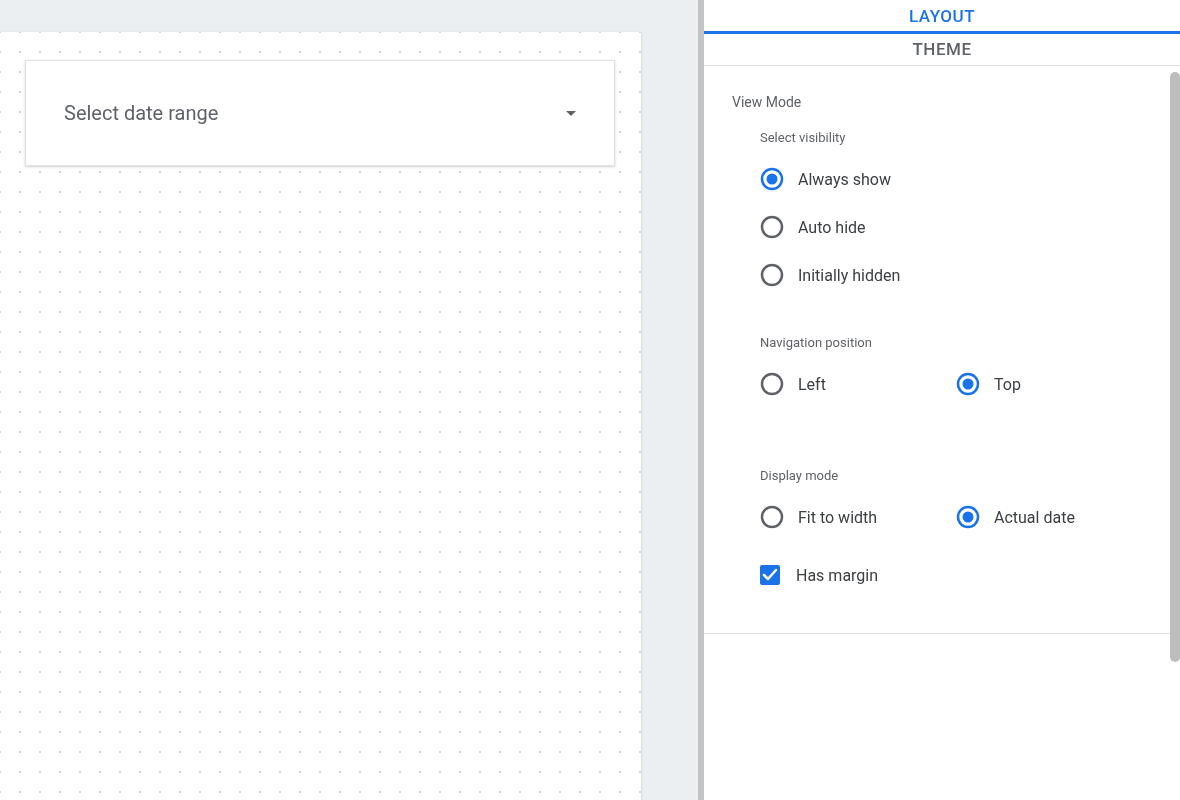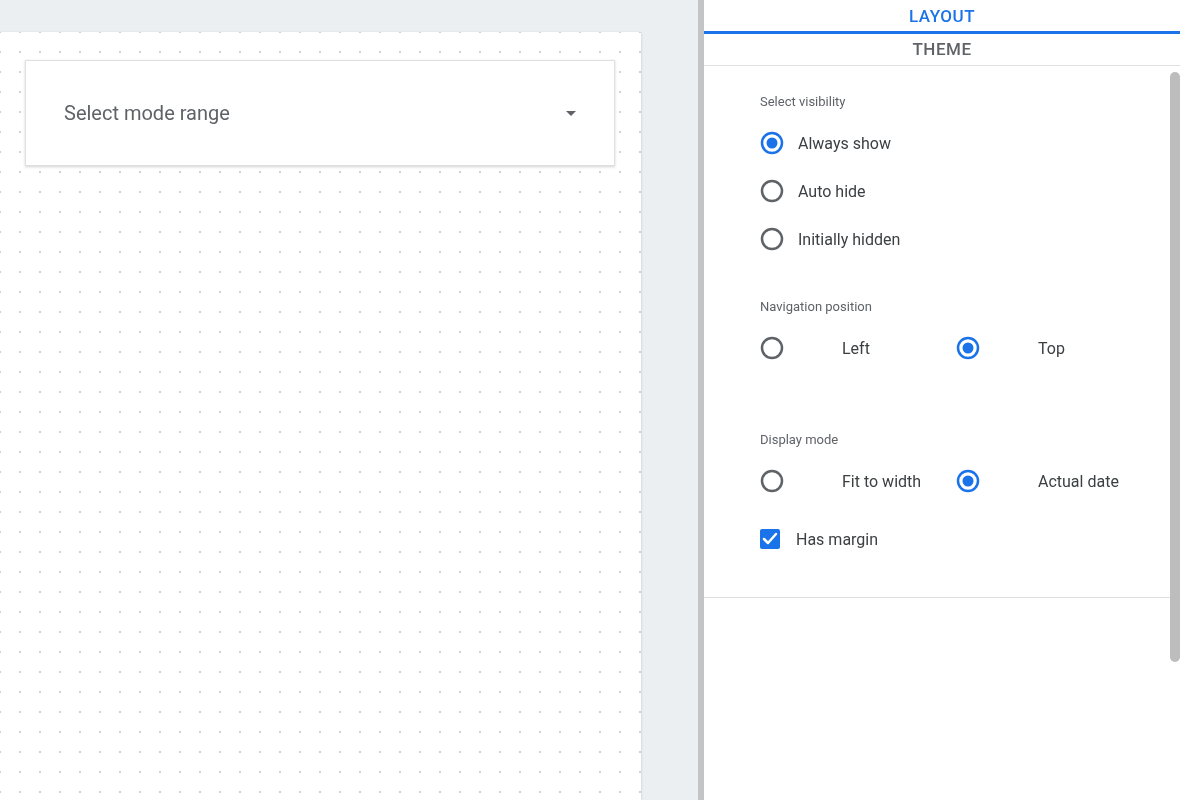--- a/index.html
+++ b/index.html
@@ -129,21 +129,20 @@
       align-items: center;
       margin-bottom: 24px;
       cursor: pointer;
     }
     .radio-grid {
       display: flex;
       flex-wrap: wrap;
     }
     .radio-grid .radio-row {
       width: 50%;
-      gap: 44px;
     }
     .radio-icon {
       width: 24px;
       height: 24px;
       margin-right: 14px;
       flex-shrink: 0;
     }
     .radio-label {
       font-size: 16px;
       color: #3c4043;
@@ -183,37 +182,38 @@
       background: #bdbdbd;
       border-radius: 5px;
     }
   </style>
 </head>
 <body>
 
 <div class="canvas-area">
   <div class="canvas-page">
     <div class="date-range-widget">
-      <span class="date-range-text">Select mode range</span>
+      <span class="date-range-text">Select date range</span>
       <span class="date-range-caret">
         <svg width="10" height="6" viewBox="0 0 10 6">
             <path d="M0 0 L5 5 L10 0 Z" fill="#5f6368"></path>
           </svg>
       </span>
     </div>
   </div>
 </div>
 
 <div class="panel">
   <div class="tabs">
     <div class="tab active">LAYOUT</div>
     <div class="tab">THEME</div>
   </div>
   <div class="panel-body">
 
+    <div class="section-title">View Mode</div>
 
     <div class="subsection">
       <div class="subsection-title">Select visibility</div>
 
       <div class="radio-row">
         <span class="radio-icon">
           <svg width="24" height="24" viewBox="0 0 24 24">
               <circle cx="12" cy="12" r="10" fill="none" stroke="#1a73e8" stroke-width="2.5"></circle>
               <circle cx="12" cy="12" r="5.5" fill="#1a73e8"></circle>
             </svg>

